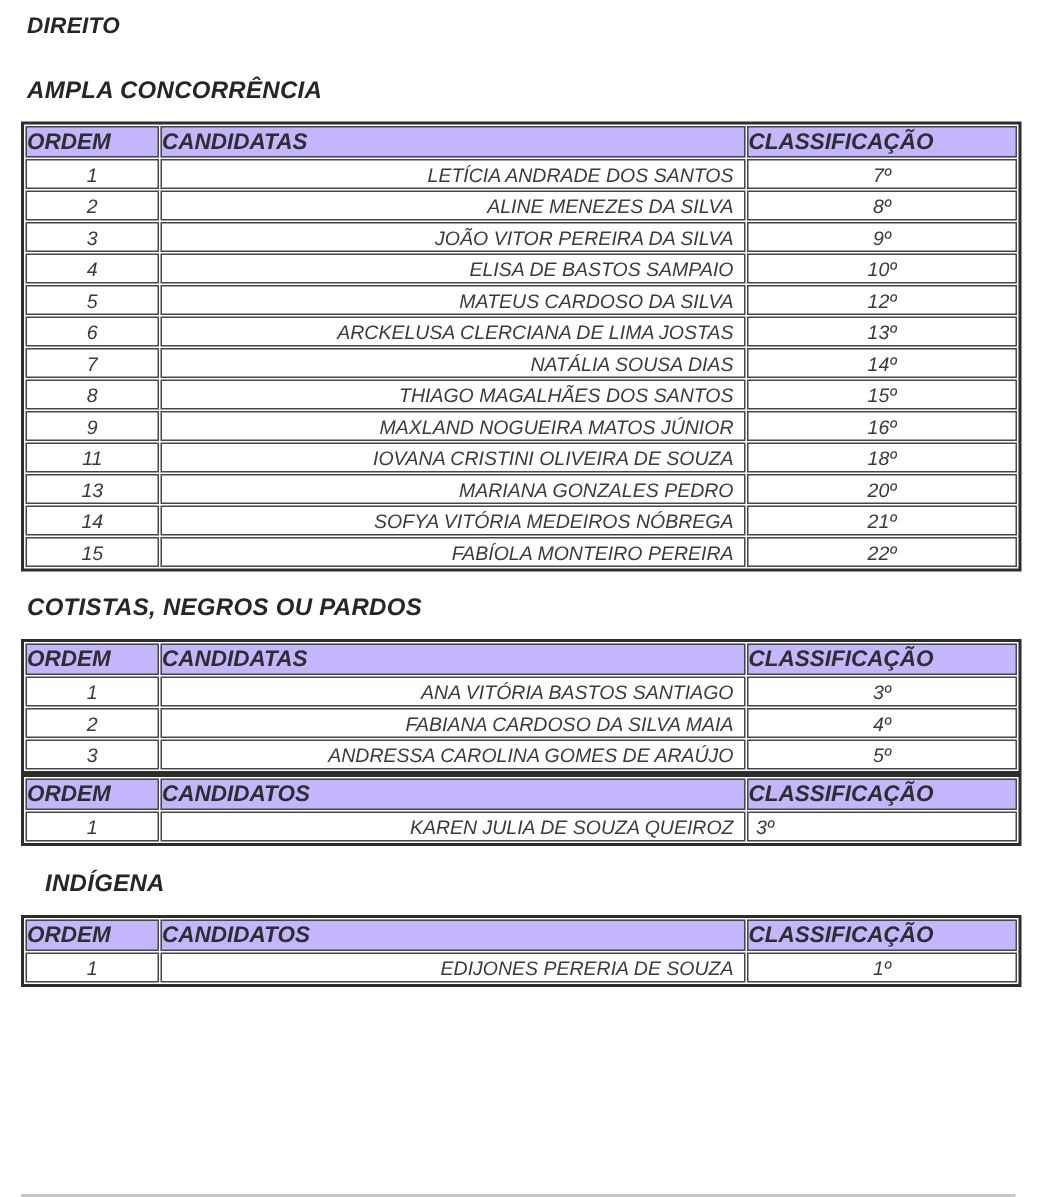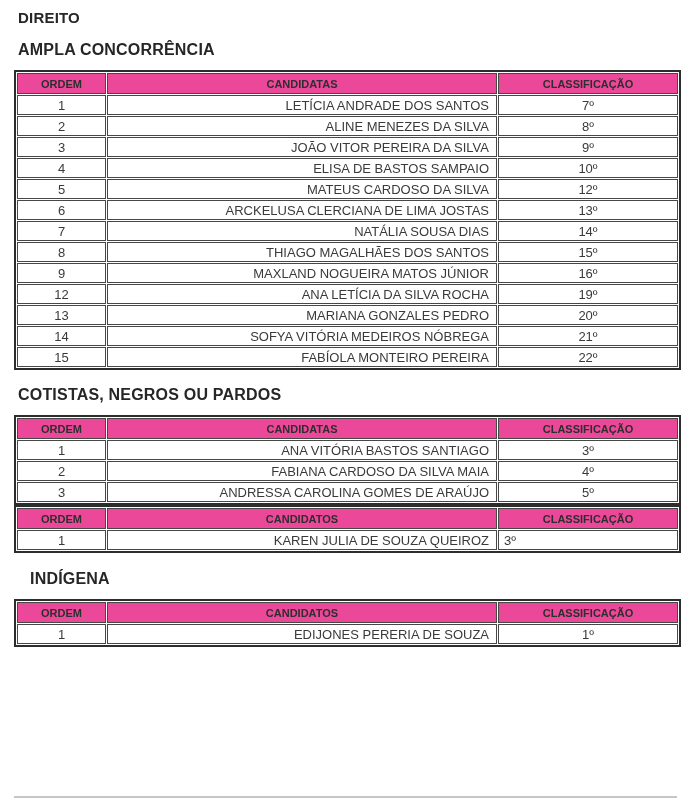--- a/index.html
+++ b/index.html
@@ -5,61 +5,61 @@
   * { margin: 0; padding: 0; box-sizing: border-box; }
   html, body { background: #ffffff; }
   body {
     width: 691px;
     height: 798px;
     position: relative;
     overflow: hidden;
     font-family: "Liberation Sans", "DejaVu Sans", sans-serif;
     color: #3a3a3a;
   }
-  .page { padding: 9px 10px 0 14px; }
+  .page { padding: 9px 10px 0 14px; font-style: italic; }
 
   .doc-title {
     font-size: 15px;
     font-weight: bold;
     color: #262626;
     margin: 0 0 0 4px;
     letter-spacing: 0.2px;
   }
 
   .section-heading {
     font-size: 16px;
     font-weight: bold;
     color: #262626;
     margin: 0 0 11px 4px;
     letter-spacing: 0.2px;
   }
-  .section-ampla .section-heading    { margin-top: 15px; }
+  .section-ampla .section-heading    { margin-top: 26px; }
   .section-cotistas .section-heading { margin-top: 16px; }
   .section-pcd .section-heading      { margin-top: 20px; }
   .section-indigena .section-heading { margin-top: 17px; margin-left: 16px; }
 
   table.cand-table {
     width: 663px;
     table-layout: fixed;
     border-collapse: separate;
     border-spacing: 1px;
     border: 2px solid #2d2d2d;
     background: #ffffff;
   }
   .cand-table th, .cand-table td {
     border: 1px solid #474747;
     overflow: hidden;
     white-space: nowrap;
     vertical-align: middle;
   }
   .cand-table th {
-    background: #ec4899;
-    font-size: 11px;
+    background: #c4b5fd;
+    font-size: 15px;
     font-weight: bold;
-    text-align: center;
+    text-align: left;
     color: #2e2e2e;
     height: 21px;
   }
   .cand-table td {
     font-size: 13px;
     height: 20px;
     color: #3a3a3a;
     background: #ffffff;
   }
   .cell-ordem { text-align: center; }
@@ -138,23 +138,23 @@
             <td class="cell-ordem">8</td>
             <td class="cell-nome">THIAGO MAGALHÃES DOS SANTOS</td>
             <td class="cell-class">15º</td>
           </tr>
           <tr>
             <td class="cell-ordem">9</td>
             <td class="cell-nome">MAXLAND NOGUEIRA MATOS JÚNIOR</td>
             <td class="cell-class">16º</td>
           </tr>
           <tr>
-            <td class="cell-ordem">12</td>
-            <td class="cell-nome">ANA LETÍCIA DA SILVA ROCHA</td>
-            <td class="cell-class">19º</td>
+            <td class="cell-ordem">11</td>
+            <td class="cell-nome">IOVANA CRISTINI OLIVEIRA DE SOUZA</td>
+            <td class="cell-class">18º</td>
           </tr>
           <tr>
             <td class="cell-ordem">13</td>
             <td class="cell-nome">MARIANA GONZALES PEDRO</td>
             <td class="cell-class">20º</td>
           </tr>
           <tr>
             <td class="cell-ordem">14</td>
             <td class="cell-nome">SOFYA VITÓRIA MEDEIROS NÓBREGA</td>
             <td class="cell-class">21º</td>

